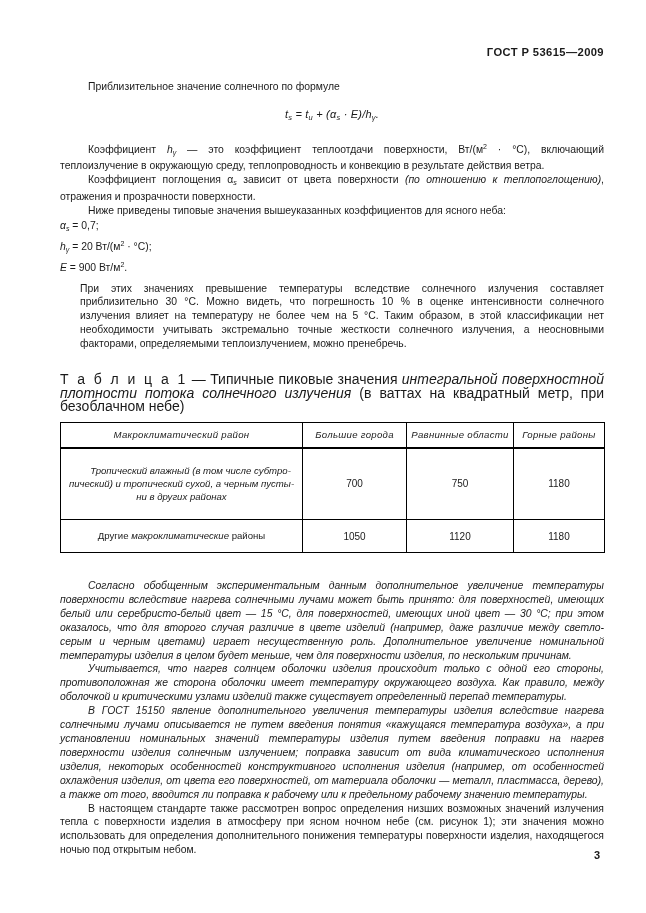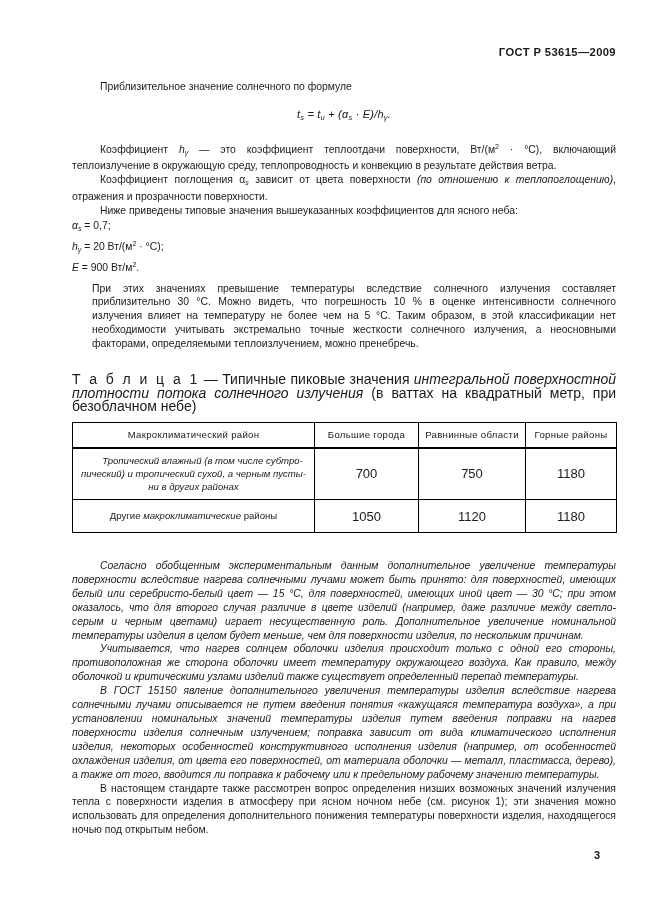--- a/index.html
+++ b/index.html
@@ -16,21 +16,21 @@
     position: relative;
     width: 646px;
     height: 913px;
     margin: 0 auto;
     background: #ffffff;
     overflow: hidden;
     box-sizing: border-box;
   }
   .content {
     position: absolute;
-    left: 72px;
+    left: 60px;
     top: 0;
     width: 544px;
   }
 
   
   .doc-header {
     text-align: right;
     font-size: 11.2px;
     font-weight: bold;
     letter-spacing: 0.4px;
@@ -99,20 +99,21 @@
     table-layout: fixed;
   }
   table.gost th, table.gost td {
     border: 1px solid #000000;
     padding: 0;
     vertical-align: middle;
   }
   table.gost thead th {
     border-bottom: 2px solid #000;
     font-weight: normal;
+    font-style: italic;
     letter-spacing: 0.3px;
     height: 24px;
     text-align: center;
   }
   table.gost thead th.head-main {
   }
   table.gost tbody td {
     text-align: center;
     height: 24px;
   }
@@ -125,21 +126,21 @@
   }
   td.region .first-line { padding-left: 18px; }
   td.region.plain {
     font-style: normal;
     text-align: center;
     vertical-align: middle;
     padding: 4px 20px;
   }
   td.region.plain .emph { font-style: italic; }
   td.num {
-    font-size: 13px;
+    font-size: 10px;
     vertical-align: top;
     padding-top: 7px;
   }
   td.num.mid {
     vertical-align: middle;
     padding-top: 0;
   }
 
   
   .page-number {
@@ -207,21 +208,21 @@
       </colgroup>
       <thead>
         <tr>
           <th class="head-main">Макроклиматический  район</th>
           <th>Большие города</th>
           <th>Равнинные области</th>
           <th>Горные районы</th>
         </tr>
       </thead>
       <tbody>
-        <tr style="height:52px">
+        <tr style="height:72px">
           <td class="region">
             <div class="first-line">Тропический влажный  (в том числе субтро-</div>
             <div>пический) и тропический сухой, а черным пусты-</div>
             <div>ни в других районах</div>
           </td>
           <td class="num">700</td>
           <td class="num">750</td>
           <td class="num">1180</td>
         </tr>
         <tr style="height:30px">

